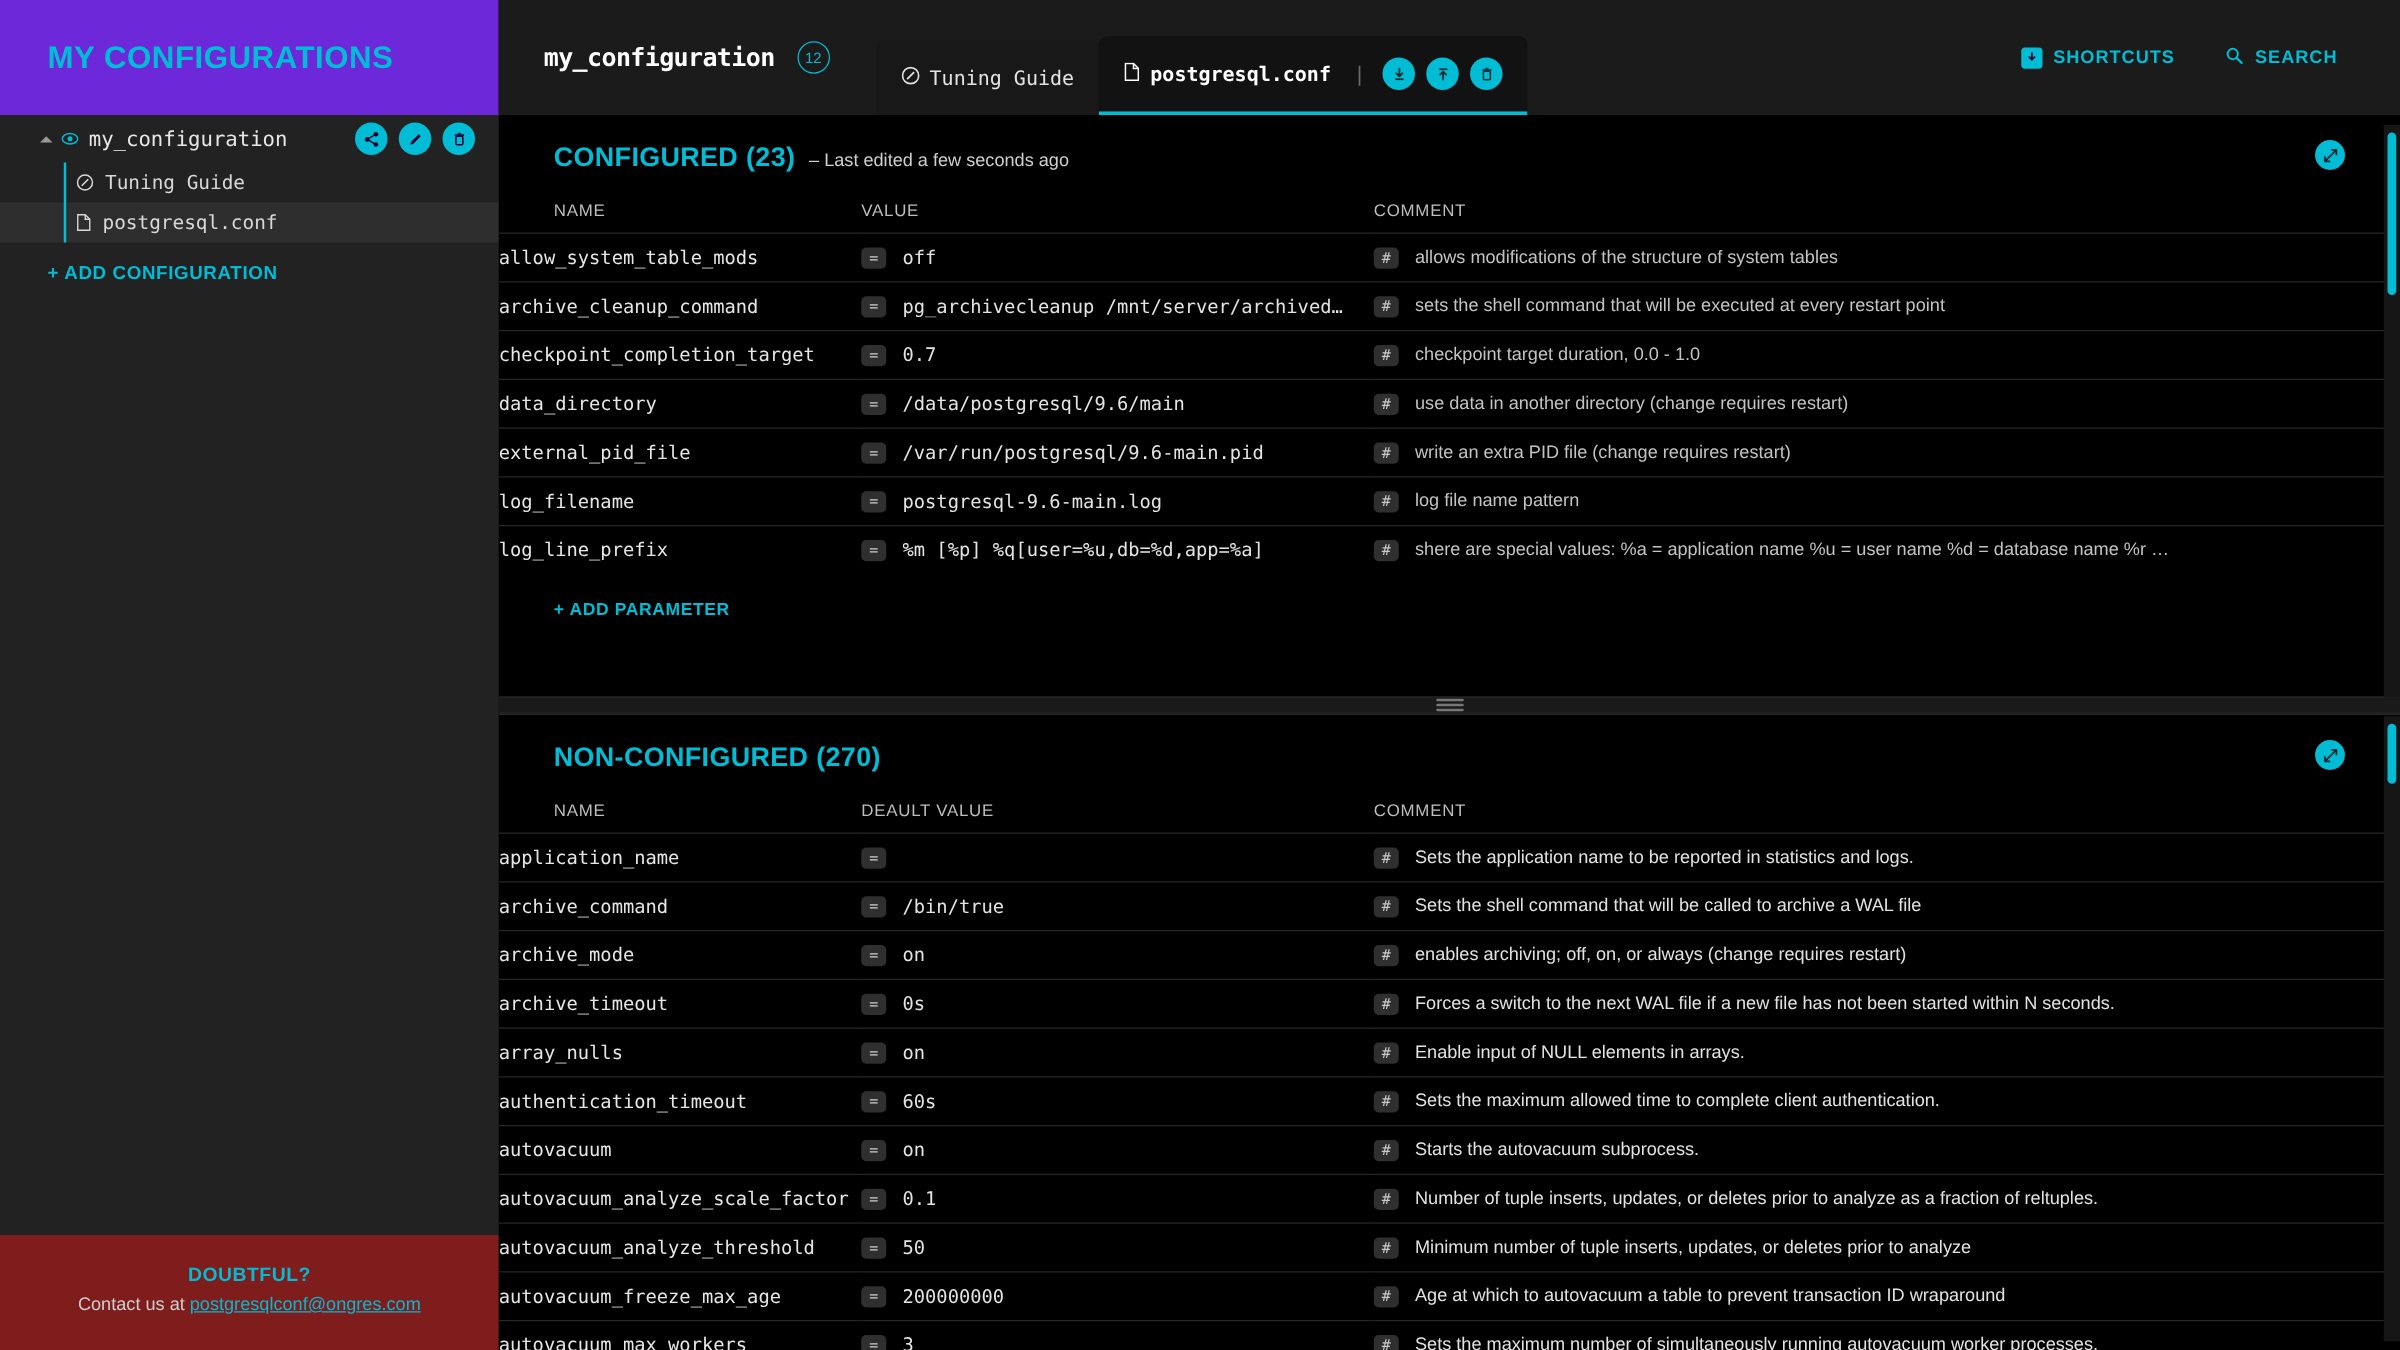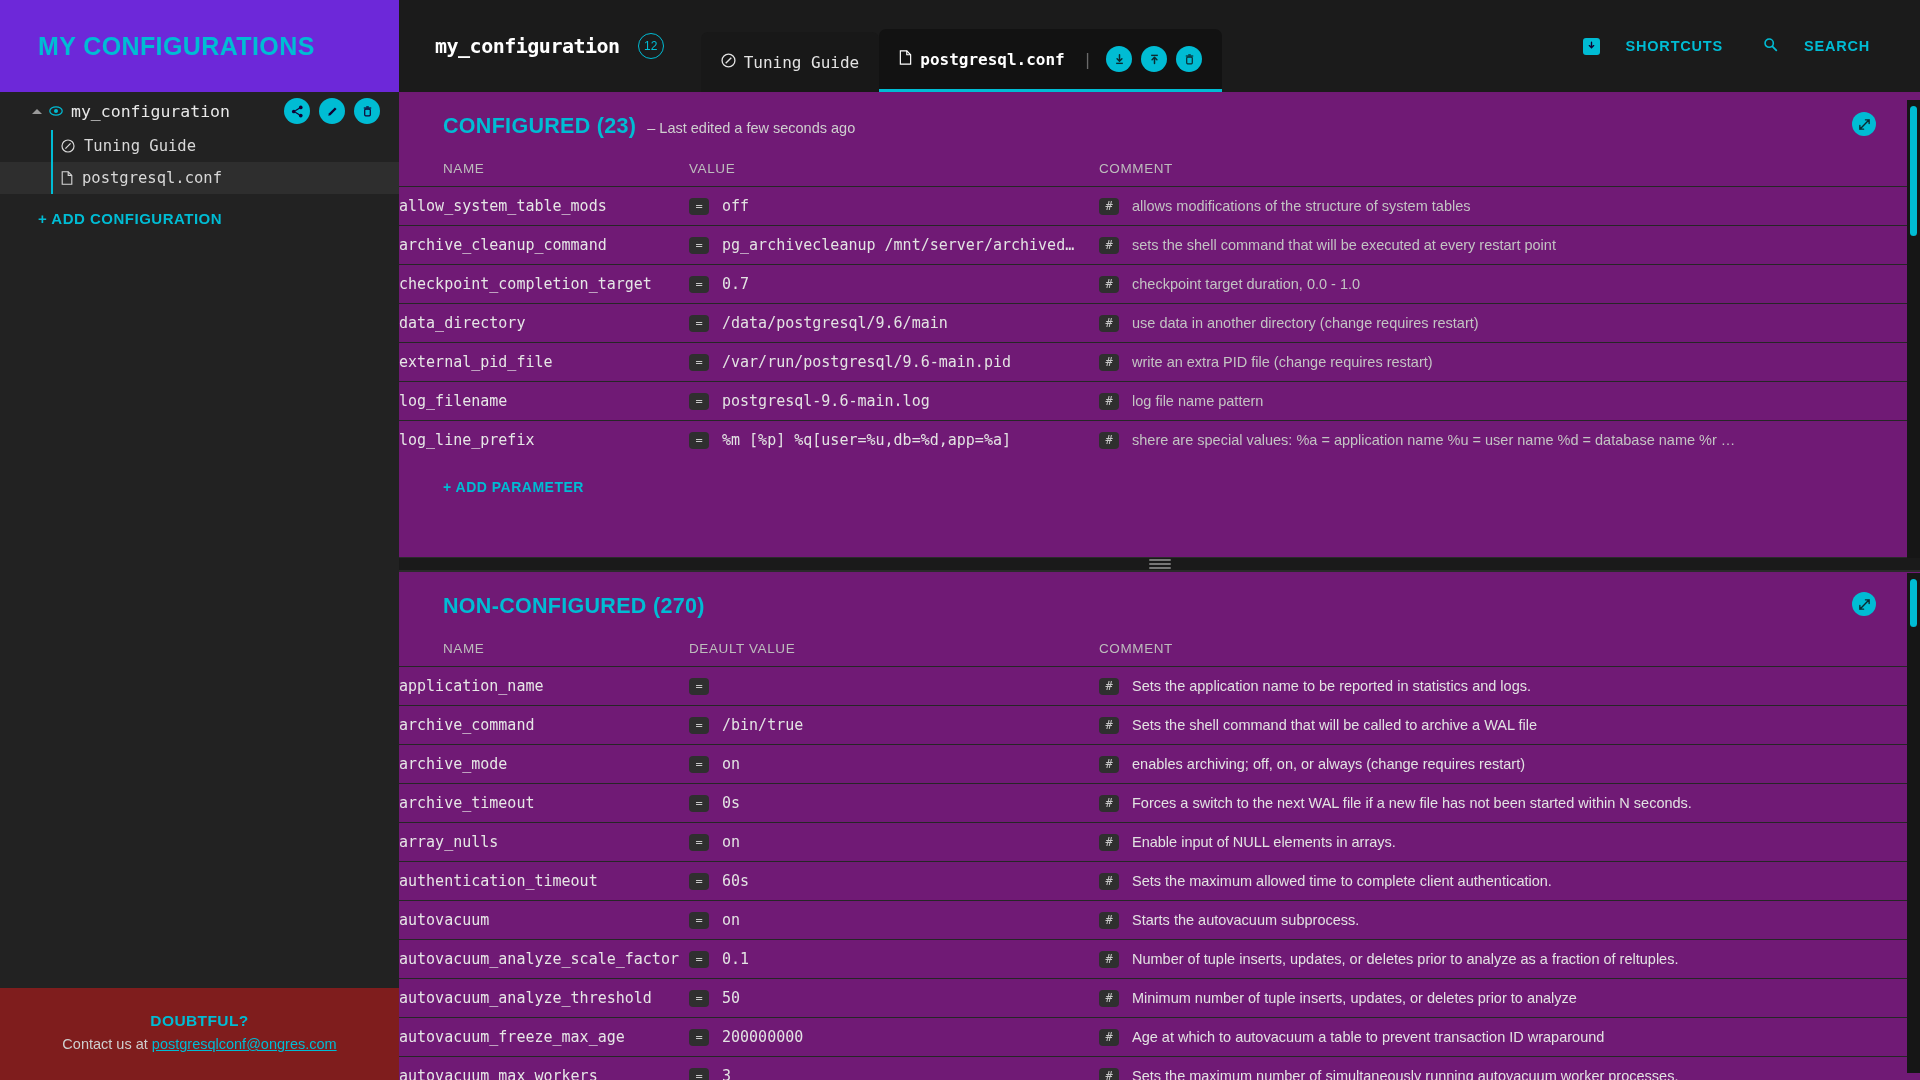--- a/index.html
+++ b/index.html
@@ -113,33 +113,33 @@
   .tab-actions { display: flex; gap: 9px; align-items: center; }
   .tab-btn {
     width: 26px; height: 26px; border-radius: 50%; background: #00bcd4;
     display: flex; align-items: center; justify-content: center; cursor: pointer;
   }
   .topbar-right {
     margin-left: auto; display: flex; align-items: center; gap: 40px;
     padding-right: 50px; height: 92px;
   }
   .top-link {
-    display: flex; align-items: center; gap: 26px;
+    display: flex; align-items: center; gap: 9px;
     color: #00bcd4; font-size: 14.5px; font-weight: 600;
     letter-spacing: .8px; cursor: pointer;
   }
   .shortcut-ico {
     width: 17px; height: 17px; background: #00bcd4; border-radius: 3px;
     display: flex; align-items: center; justify-content: center;
   }
 
   
   .content { flex: 1 1 auto; overflow: hidden; position: relative; }
 
-  .panel { background: #701a75; position: relative; }
+  .panel { background: #000000; position: relative; }
   .panel-configured { height: 465px; overflow: hidden; }
   .panel-nonconfigured { height: 523px; overflow: hidden; border-top: 1px solid #2a2a2a; }
 
   .panel-head {
     display: flex; align-items: baseline;
     padding: 22px 0 0 44px; position: relative;
   }
   .panel-title { color: #00bcd4; font-size: 21.5px; font-weight: 600; letter-spacing: .3px; }
   .panel-sub { color: #cfcfcf; font-size: 14.5px; margin-left: 11px; }
   .expand-btn {

